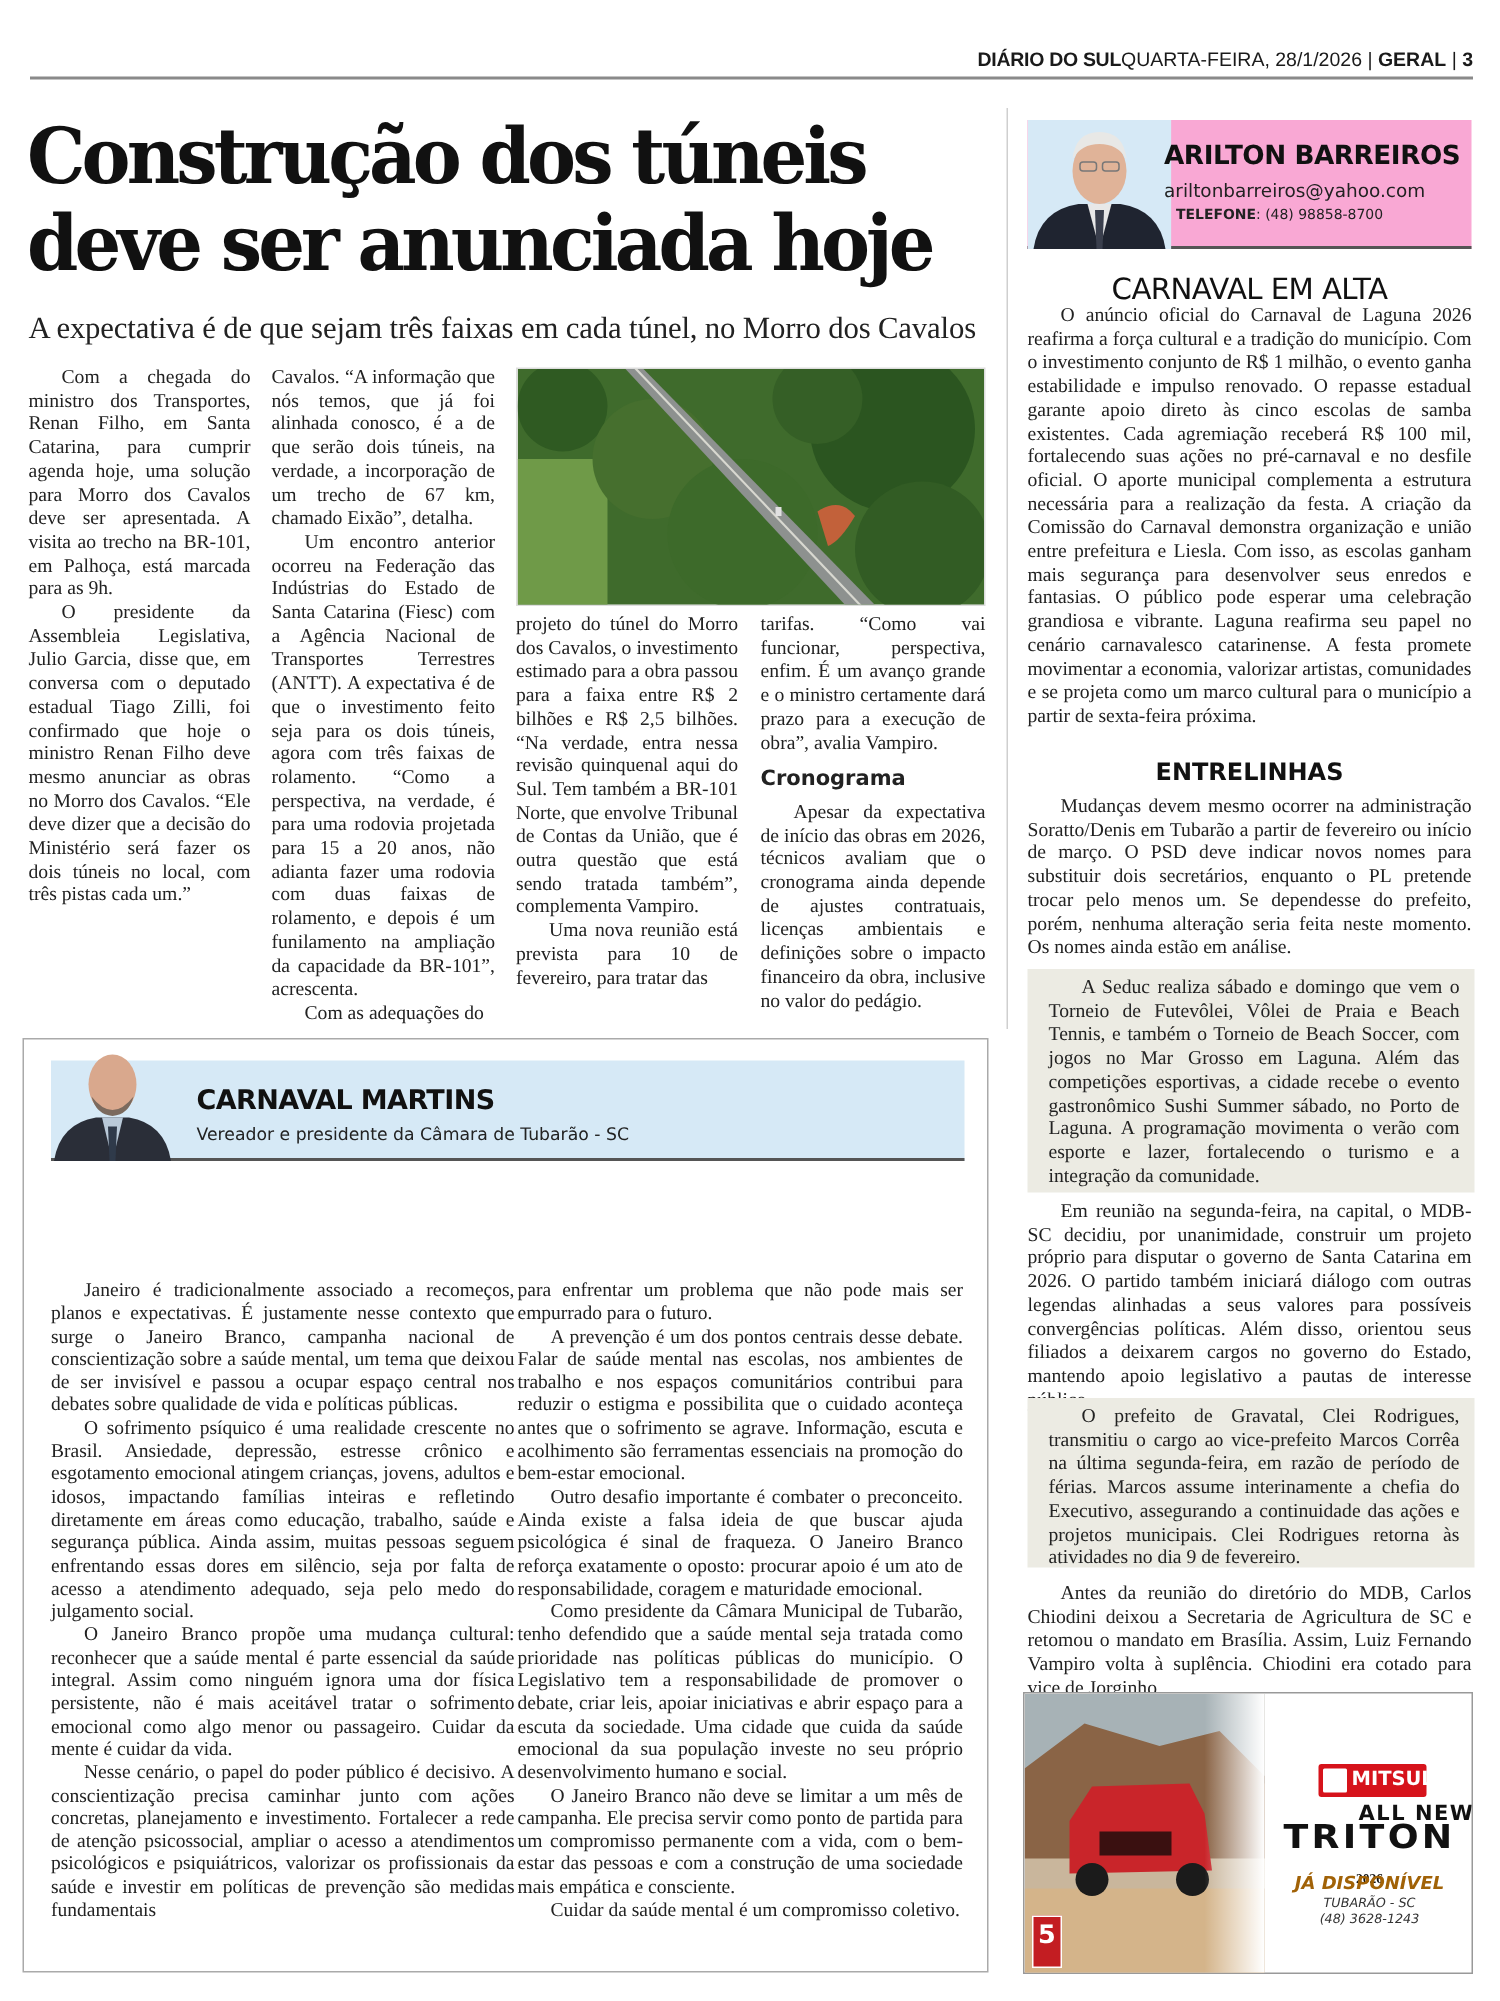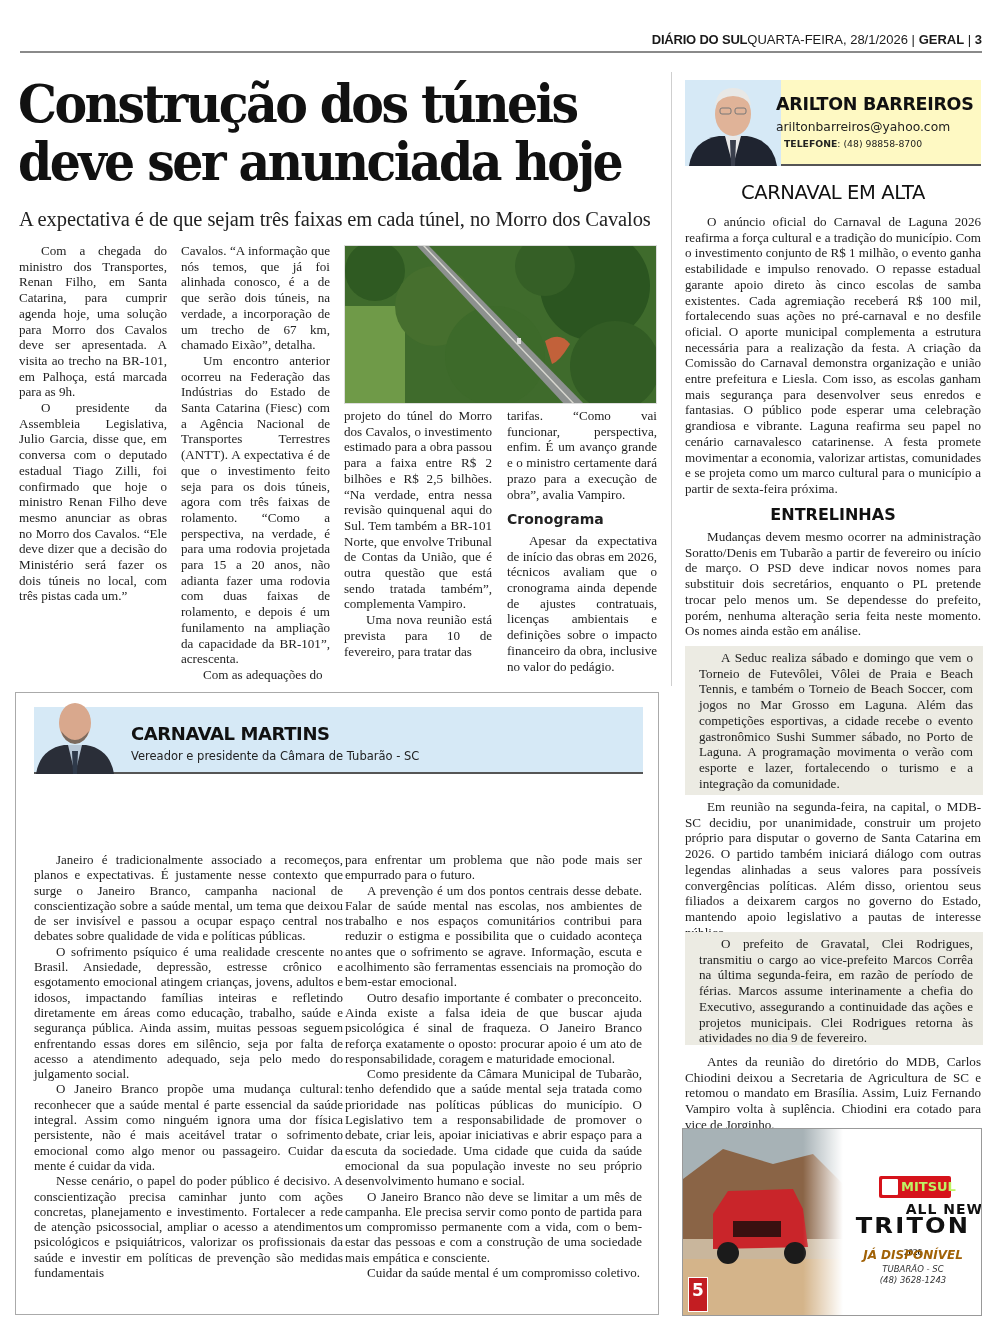--- a/index.html
+++ b/index.html
@@ -20,41 +20,41 @@
   .col2 { position: absolute; left: 181px; top: 243px; width: 149px; }
   .col3 { position: absolute; left: 344px; top: 408px; width: 148px; }
   .col4 { position: absolute; left: 507px; top: 408px; width: 150px; }
   .col4 h3 { font-family: "DejaVu Sans", sans-serif; font-weight: bold; font-size: 14px; margin: 10px 0 5px 0; text-indent: 0; }
 
   .photo { position: absolute; left: 344px; top: 245px; width: 313px; height: 159px; overflow: hidden; border: 1px solid #ddd; }
 
   .vdivider { position: absolute; left: 671px; top: 72px; width: 1px; height: 614px; background: #cfcfcf; }
 
   
-  .col-box { position: absolute; left: 685px; top: 80px; width: 296px; height: 86px; background: #fef9c3; border-bottom: 2px solid #555; }
+  .col-box { position: absolute; left: 685px; top: 80px; width: 296px; height: 86px; background: #f9a8d4; border-bottom: 2px solid #555; }
   .col-box .portrait { position: absolute; left: 0; top: 0; width: 96px; height: 86px; overflow: hidden; }
   .col-box .name { position: absolute; left: 91px; top: 14px; font-family: "DejaVu Sans", sans-serif; font-weight: bold; font-size: 17.5px; letter-spacing: -0.3px; color: #111; }
   .col-box .email { position: absolute; left: 91px; top: 40px; font-family: "DejaVu Sans", sans-serif; font-size: 12.3px; color: #222; }
   .col-box .phone { position: absolute; left: 99px; top: 58px; font-family: "DejaVu Sans", sans-serif; font-size: 9.3px; color: #222; }
   .col-box .phone b { font-weight: bold; }
 
   .sec-title { position: absolute; font-family: "DejaVu Sans", sans-serif; color: #111; text-align: center; }
   .carnaval-title { left: 685px; top: 181px; width: 296px; font-size: 19.5px; letter-spacing: -0.4px; }
-  .carnaval { position: absolute; left: 685px; top: 214px; width: 296px; }
+  .carnaval { position: absolute; left: 685px; top: 202px; width: 296px; }
   .entre-title { left: 685px; top: 505px; width: 296px; font-size: 16px; font-weight: bold; }
   .entre1 { position: absolute; left: 685px; top: 529px; width: 296px; }
   .shaded { position: absolute; background: #ecebe3; padding: 4px 10px 4px 14px; }
   .shade1 { left: 685px; top: 646px; width: 298px; height: 149px; }
   .entre2 { position: absolute; left: 685px; top: 799px; width: 296px; }
   .shade2 { left: 685px; top: 932px; width: 298px; height: 113px; }
   .entre3 { position: absolute; left: 685px; top: 1054px; width: 296px; }
 
   .ad { position: absolute; left: 682px; top: 1128px; width: 300px; height: 188px; border: 1px solid #999; background: #fff; overflow: hidden; }
   .ad .scene { position: absolute; left: 0; top: 0; width: 160px; height: 188px; }
-  .ad .brand { position: absolute; left: 196px; top: 47px; width: 72px; height: 22px; background: #d6131b; border-radius: 2px; color: #bef264; font-family: "DejaVu Sans", sans-serif; font-weight: bold; font-size: 13px; line-height: 22px; padding-left: 22px; }
+  .ad .brand { position: absolute; left: 196px; top: 47px; width: 72px; height: 22px; background: #d6131b; border-radius: 2px; color: #ffffff; font-family: "DejaVu Sans", sans-serif; font-weight: bold; font-size: 13px; line-height: 22px; padding-left: 22px; }
   .ad .brand .logo { position: absolute; left: 3px; top: 3px; width: 16px; height: 16px; background: #fff; border-radius: 1px; }
   .ad .l1 { position: absolute; left: 160px; top: 72px; width: 140px; text-align: right; font-family: "DejaVu Sans", sans-serif; font-weight: bold; font-size: 14px; letter-spacing: 1px; color: #111; }
   .ad .l2 { position: absolute; left: 160px; top: 84px; width: 140px; text-align: center; font-family: "DejaVu Sans", sans-serif; font-weight: bold; font-size: 22px; letter-spacing: 2px; color: #111; transform: scaleX(1.1); }
   .ad .l3 { position: absolute; left: 160px; top: 118px; width: 140px; text-align: center; font-family: Liberation Serif, serif; font-weight: bold; font-size: 9px; color: #111; }
   .ad .l4 { position: absolute; left: 160px; top: 119px; width: 140px; text-align: center; font-family: "DejaVu Sans", sans-serif; font-weight: bold; font-style: italic; font-size: 12px; color: #a16207; }
   .ad .l5 { position: absolute; left: 160px; top: 135px; width: 140px; text-align: center; font-family: "DejaVu Sans", sans-serif; font-style: italic; font-size: 8.5px; color: #333; }
   .ad .l6 { position: absolute; left: 160px; top: 146px; width: 140px; text-align: center; font-family: "DejaVu Sans", sans-serif; font-style: italic; font-size: 8.5px; color: #333; }
   .ad .badge5 { position: absolute; left: 5px; top: 148px; width: 20px; height: 35px; background: #c31d22; border: 1px solid #fff; color: #fff; font-family: "DejaVu Sans", sans-serif; font-weight: bold; font-size: 17px; text-align: center; line-height: 24px; }
 
   

